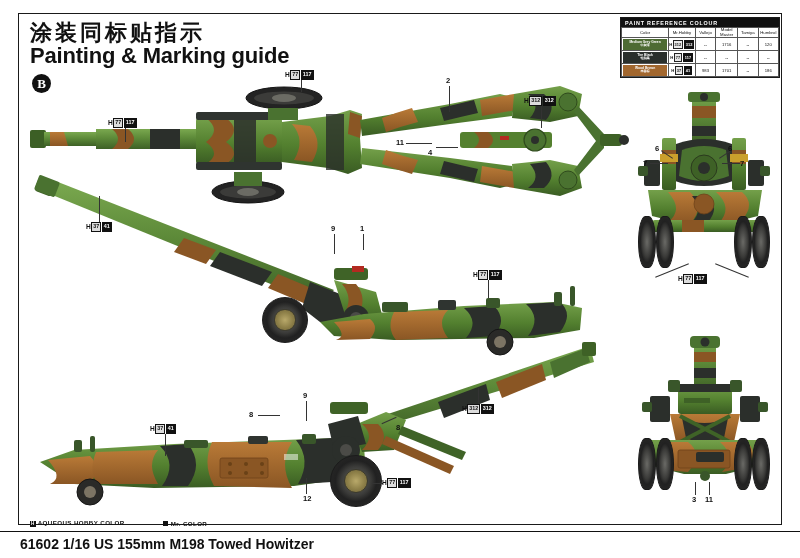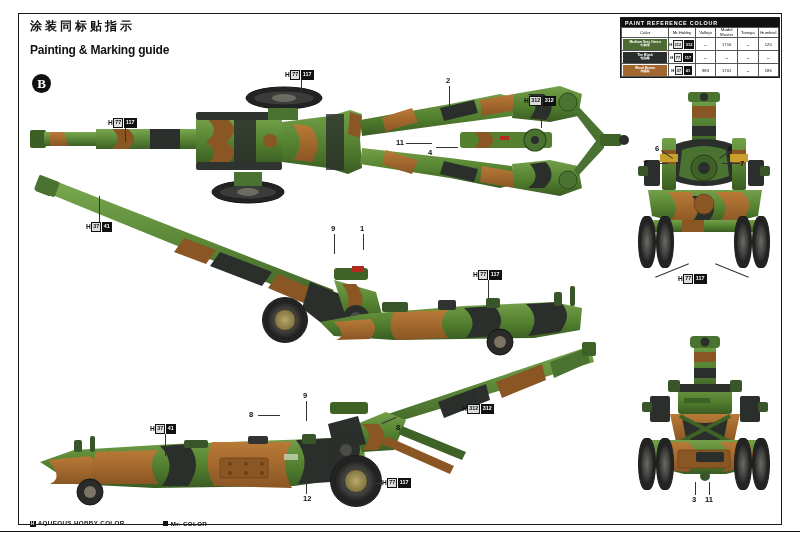--- a/index.html
+++ b/index.html
@@ -19,27 +19,27 @@
   .frame {
     position: absolute;
     left: 18px; top: 13px;
     width: 764px; height: 512px;
     border: 1.2px solid #1a1a1a;
     background: #fff;
   }
   
   .title-cn {
     position: absolute; left: 30px; top: 18px;
-    font-size: 12px; font-weight: bold; color: #111;
+    font-size: 22px; font-weight: bold; color: #111;
     letter-spacing: 3px;
     font-family: "DejaVu Sans", sans-serif;
   }
   .title-en {
     position: absolute; left: 30px; top: 43px;
-    font-size: 12px; font-weight: bold; color: #111;
+    font-size: 22px; font-weight: bold; color: #111;
     letter-spacing: -0.2px;
   }
   .step-badge {
     position: absolute; left: 32px; top: 74px;
     width: 19px; height: 19px; border-radius: 50%;
     background: #111; color: #fff;
     font-size: 13px; font-weight: bold;
     display: flex; align-items: center; justify-content: center;
     font-family: "Liberation Serif", serif;
   }
@@ -607,14 +607,15 @@
     <span>
       <span class="hbox">H</span><span>AQUEOUS HOBBY COLOR</span>
     </span>
     <span class="legend-gap"></span>
     <span>
       <span class="sq"></span><span>Mr. COLOR</span>
     </span>
   </div>
 
   <div class="bottom-bar"></div>
+  <div class="bottom-title">61602 1/16  US 155mm M198 Towed Howitzer</div>
 
 </div>
 
 </body></html>

